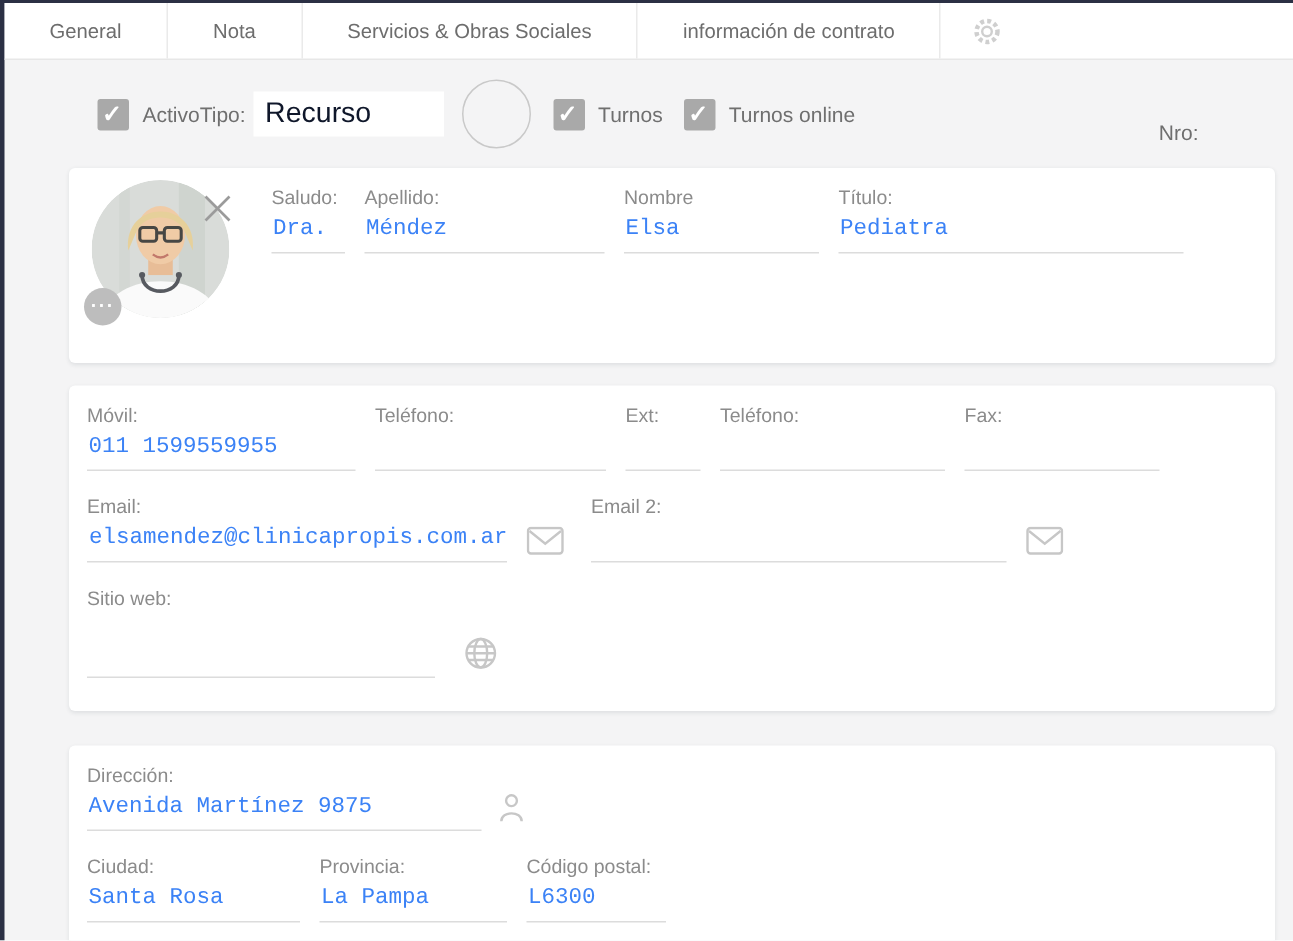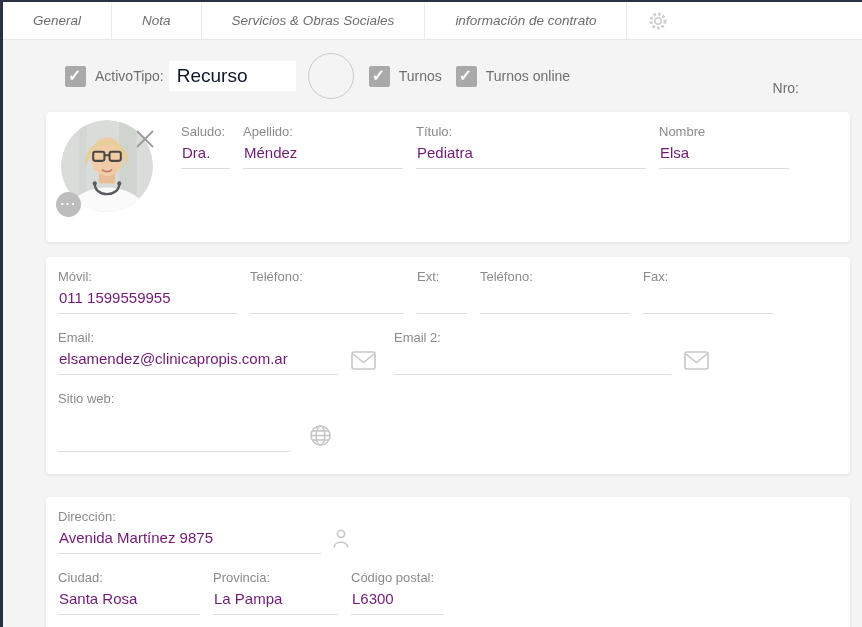--- a/index.html
+++ b/index.html
@@ -19,21 +19,21 @@
   .tabbar {
     display: flex; align-items: stretch;
     height: 38px; background: #fff;
     border-bottom: 1px solid #e7e7e7;
   }
   .tab {
     display: flex; align-items: center;
     padding: 0 30px;
     border-right: 1px solid #eaeaea;
     font-size: 13.5px; color: #6d6d6d;
-    cursor: default; white-space: nowrap; font-style: italic;
+    cursor: default; white-space: nowrap;
   }
   .tab-gear { display:flex; align-items:center; padding: 0 20px; }
 
   
   .toolbar {
     position: relative;
     height: 72px;
     display: flex; align-items: center;
     padding-left: 62px;
   }
@@ -75,22 +75,22 @@
   .card1 { height: 130px; display: flex; padding: 12px 0 0 12px; margin-bottom: 15px; }
   .card2 { padding: 12px 0 6px 12px; margin-bottom: 23px; }
   .card3 { padding: 12px 0 6px 12px; }
 
   .frow { display: flex; gap: 13px; margin-bottom: 16px; align-items: flex-end; }
   .field { display: flex; flex-direction: column; }
   .field label { font-size: 13px; color: #8b8b8b; height: 17px; white-space: nowrap; }
   .field input {
     border: none; border-bottom: 1px solid #dcdcdc;
     background: transparent; outline: none;
-    height: 28px; font-family: Liberation Sans, sans-serif;
-    font-size: 15px; color: #701a75; padding: 0 1px 4px 1px;
+    height: 28px; font-family: Liberation Mono, monospace;
+    font-size: 15px; color: #3b82f6; padding: 0 1px 4px 1px;
   }
   .icon-slot { display: flex; align-items: flex-end; padding-bottom: 5px; }
 
   
   .avatar-wrap { position: relative; width: 123px; flex: 0 0 auto; }
   .avatar {
     position: absolute; top: -4px; left: 3px;
     width: 92px; height: 92px; border-radius: 50%; overflow: hidden;
     cursor: pointer;
   }
@@ -190,27 +190,27 @@
     <div class="fields">
       <div class="frow">
         <div class="field" style="width:49px">
           <label>Saludo:</label>
           <input value="Dra." style="">
         </div>
         <div class="field" style="width:160px">
           <label>Apellido:</label>
           <input value="Méndez" style="">
         </div>
+        <div class="field" style="width:130px">
+          <label>Nombre</label>
+          <input value="Elsa" style="">
+        </div>
         <div class="field" style="width:230px">
           <label>Título:</label>
           <input value="Pediatra" style="">
-        </div>
-        <div class="field" style="width:130px">
-          <label>Nombre</label>
-          <input value="Elsa" style="">
         </div>
       </div>
     </div>
   </div>
 
   <div class="card card2">
     <div class="frow">
       <div class="field" style="width:179px">
         <label>Móvil:</label>
         <input value="011 1599559955" style="">

